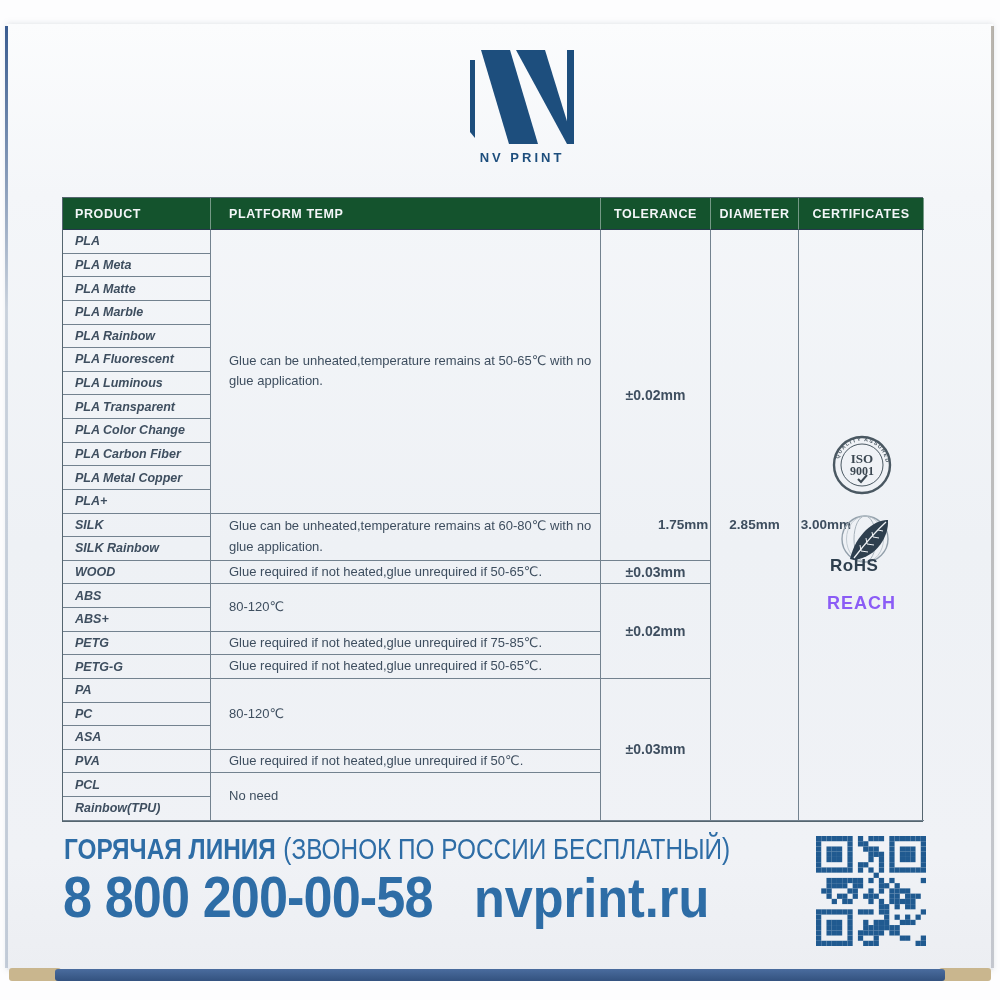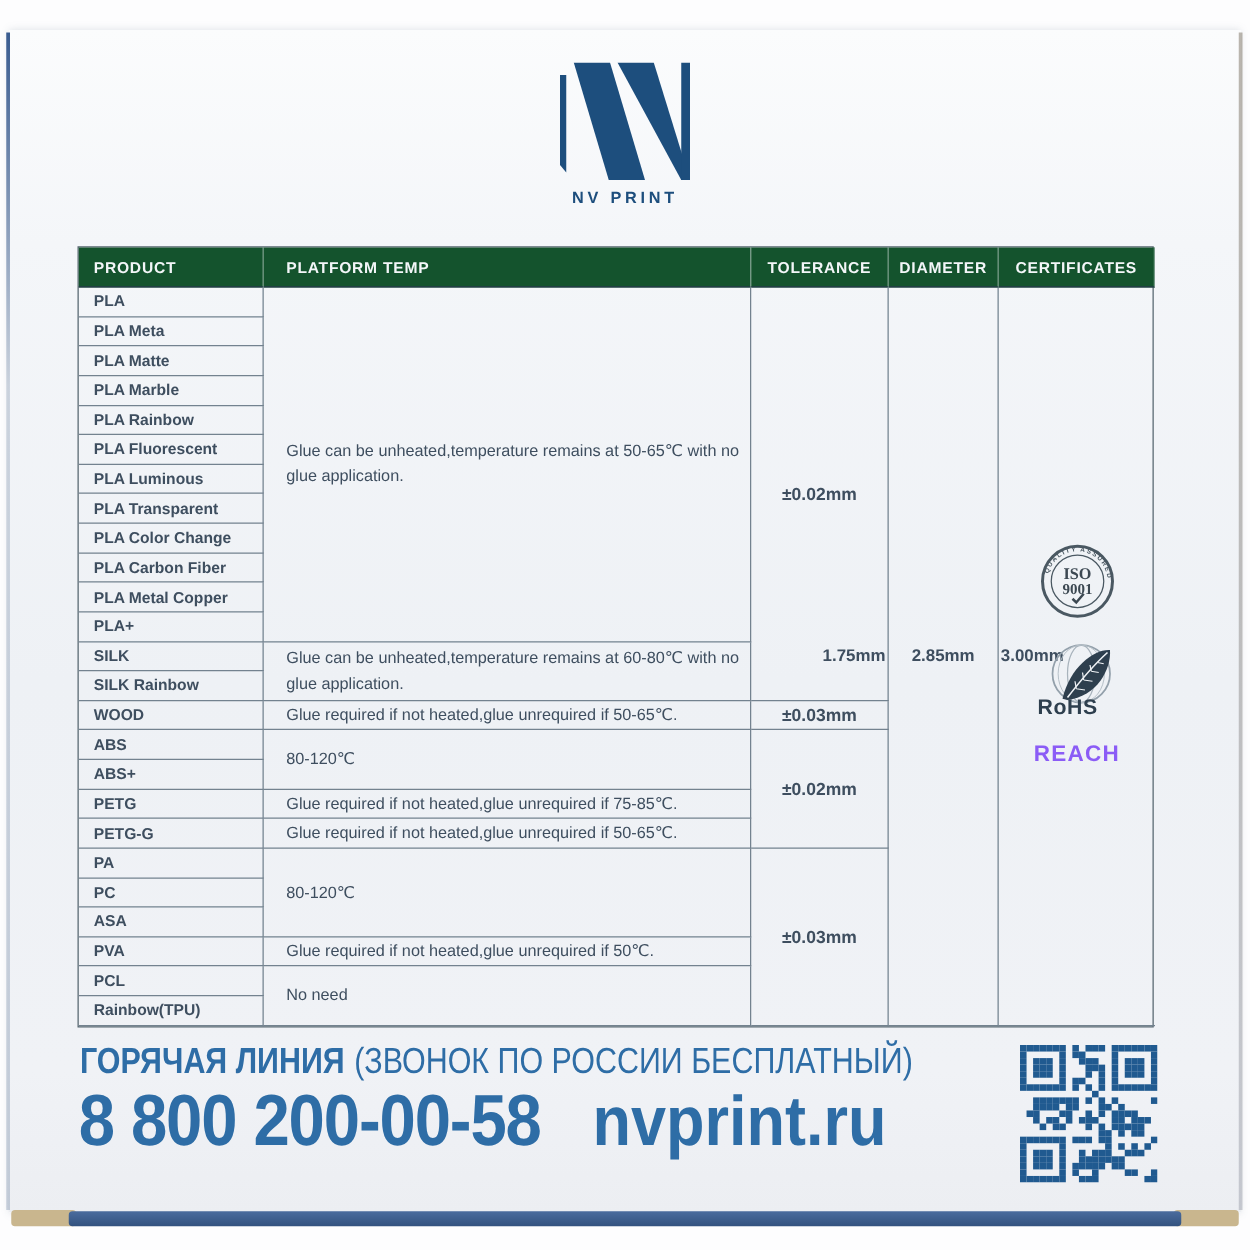--- a/index.html
+++ b/index.html
@@ -10,39 +10,39 @@
     background:linear-gradient(180deg,#fbfcfd 0%,#f4f6f9 18%,#eef1f5 55%,#f0f2f6 88%,#eceef2 100%);
     box-shadow:0 0 6px rgba(120,135,150,.25);}
   .box-edge{position:absolute;top:26px;width:3px;height:942px;}
   .box-edge.left{left:5px;background:linear-gradient(180deg,#3a5c90,rgba(90,115,150,.25) 30%,rgba(90,115,150,.3));}
   .box-edge.right{left:991px;background:linear-gradient(180deg,rgba(120,110,95,.5),rgba(120,125,140,.35));}
   .strip-blue{position:absolute;left:55px;top:969px;width:890px;height:12px;border-radius:3px;
     background:linear-gradient(180deg,#4a6c9e,#33527f);}
   .corner-tan{position:absolute;top:968px;height:13px;width:52px;background:#c9b68e;border-radius:3px;}
   .corner-tan.l{left:9px;} .corner-tan.r{left:939px;}
   
-  .logo{position:absolute;left:438px;top:50px;width:124px;text-align:center;}
+  .logo{position:absolute;left:460px;top:50px;width:124px;text-align:center;}
   .logo svg{display:block;margin:0 auto;}
   .logo-name{margin-top:6px;font-size:13px;font-weight:700;letter-spacing:3px;color:#1d4e7d;}
   
   .title{position:absolute;left:64px;top:158px;font-size:21px;font-weight:700;color:#233850;letter-spacing:.3px;}
   .title:after{content:"";}
   
   .ptable{position:absolute;left:62px;top:197px;width:861px;
     display:grid;grid-template-columns:148px 390px 110px 88px 125px;
     grid-template-rows:32px repeat(25,23.64px);
     border:1.4px solid #55656f;box-sizing:border-box;}
   .ptable>div{box-sizing:border-box;border-right:1px solid #73828f;border-bottom:1px solid #73828f;
     color:#3e4e5f;display:flex;align-items:center;}
   .hcell{background:#14532d;color:#f3f6f8 !important;font-size:12.5px;font-weight:700;
     letter-spacing:.6px;border-right:1px solid rgba(235,240,245,.45) !important;
     border-bottom:1px solid #25394b !important;}
   .h0{padding-left:12px;} .h1{padding-left:18px;}
   .h2,.h3,.h4{justify-content:center;padding-left:0;}
-  .pcell{padding-left:12px;font-size:12.5px;font-weight:700;}
+  .pcell{padding-left:12px;font-size:12.5px;font-weight:700;font-style:italic;}
   .tcell{padding-left:18px;font-size:13px;font-weight:400;line-height:1.55;}
   .ocell{justify-content:center;font-size:14px;font-weight:700;}
   .cell-diameter{grid-column:4;grid-row:2 / span 25;flex-direction:row;justify-content:center;
     font-size:13.5px;font-weight:700;gap:21px;}
   .cell-certs{grid-column:5;grid-row:2 / span 25;flex-direction:column;justify-content:center;
     gap:18px;border-right:none !important;}
   .reach{font-size:18px;font-weight:700;letter-spacing:1px;color:#8b5cf6;}
   
   .hotline{position:absolute;left:64px;top:833px;font-size:29px;color:#2e6da6;
     transform:scaleX(.84);transform-origin:left;white-space:nowrap;}

